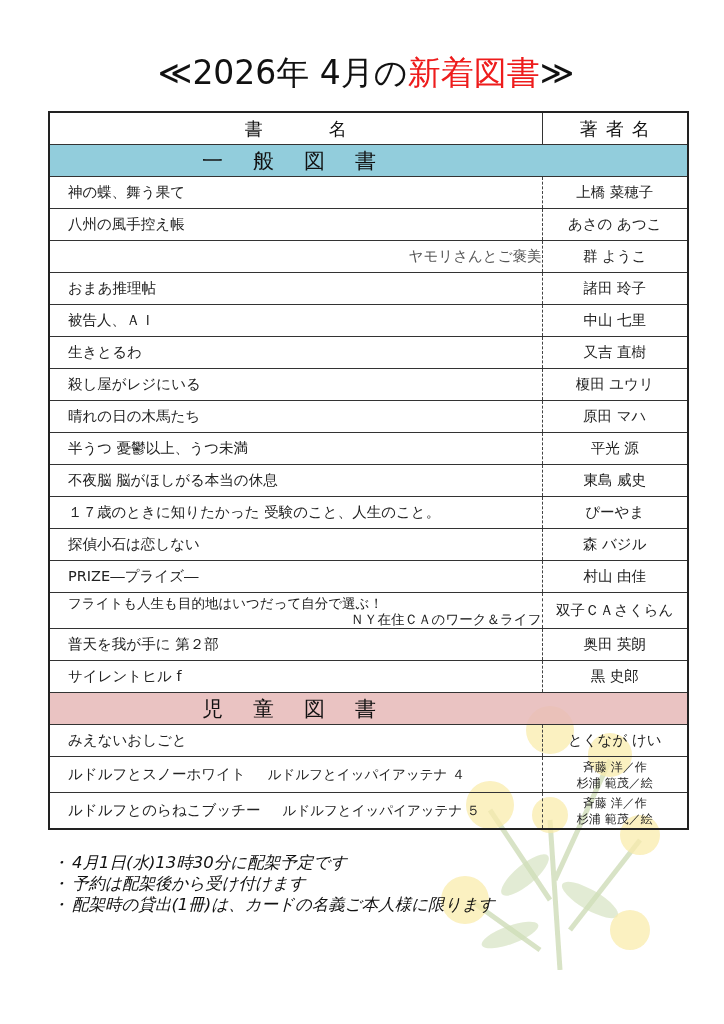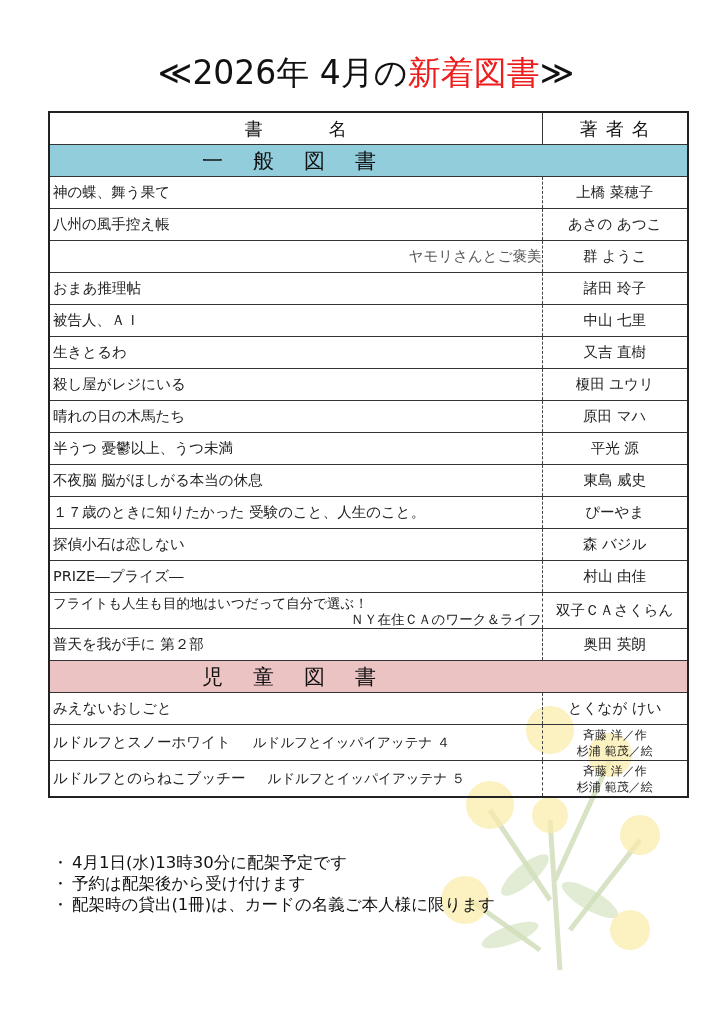--- a/index.html
+++ b/index.html
@@ -45,34 +45,34 @@
     .section td {
       height: 31px; font-size: 21px; color: #111;
     }
     .section.general td { background: rgba(146, 205, 220, 1); }
     .section.children td { background: rgba(230, 184, 183, 0.85); }
     .section .sec-label {
       display: inline-block; margin-left: 152px; letter-spacing: 30px;
     }
 
     .row td { height: 31px; font-size: 14.5px; color: #222; }
-    .row td.t { padding-left: 3px; border-right: 1.5px dashed #444; }
+    .row td.t { padding-left: 18px; border-right: 1.5px dashed #444; }
     .row td.a { text-align: center; font-size: 14.5px; }
     .row.tall td { height: 35px; margin-top: 20px; }
     .row.muted td.t { color: #555; text-align: right; }
     .row .two-line { display: block; line-height: 16px; font-size: 13.5px; }
     .row .two-line.indent { padding-left: 200px; text-align: right; }
     .row .auth2 { display: block; line-height: 16px; font-size: 12px; }
     .row .sub { margin-left: 22px; font-size: 13.5px; }
 
     .notes {
       position: absolute; left: 52px; top: 852px; font-size: 16.5px; line-height: 21px;
       color: #111;
     }
-    .notes div { white-space: nowrap; }
+    .notes div { white-space: nowrap; font-style: italic; }
     .notes .bul { display: inline-block; width: 20px; }
   </style>
 </head>
 <body>
 
 <div class="title">
   <span>≪2026年 4月の</span><span class="accent">新着図書</span><span>≫</span>
 </div>
 
 <svg class="flower" viewBox="0 0 260 270" xmlns="http://www.w3.org/2000/svg">
@@ -169,20 +169,24 @@
     <td class="t">
           <span class="two-line">フライトも人生も目的地はいつだって自分で選ぶ！</span>
           <span class="two-line indent">ＮＹ在住ＣＡのワーク＆ライフ</span>
         </td>
     <td class="a">双子ＣＡさくらん</td>
   </tr>
   <tr class="row">
         <td class="t">普天を我が手に 第２部</td>
         <td class="a">奥田 英朗</td>
       </tr>
+  <tr class="row">
+        <td class="t">サイレントヒル f</td>
+        <td class="a">黒 史郎</td>
+      </tr>
 
   <tr class="section children">
     <td colspan="2"><span class="sec-label">児童図書</span></td>
   </tr>
   <tr class="row">
         <td class="t">みえないおしごと</td>
         <td class="a">とくなが けい</td>
       </tr>
   <tr class="row tall">
     <td class="t"><span>ルドルフとスノーホワイト</span><span class="sub">ルドルフとイッパイアッテナ ４</span></td>

